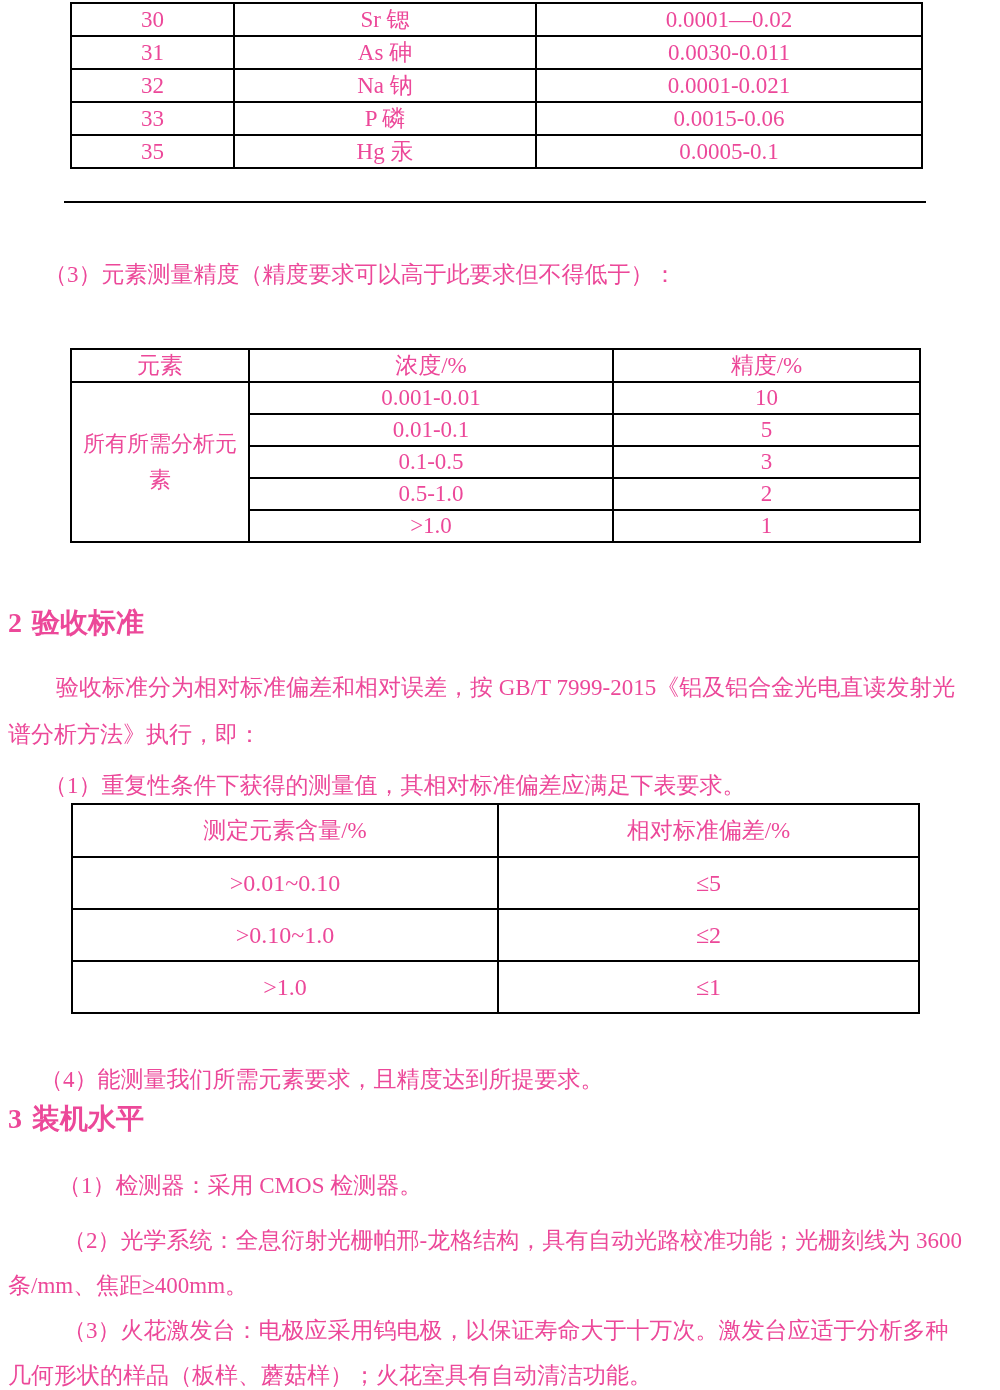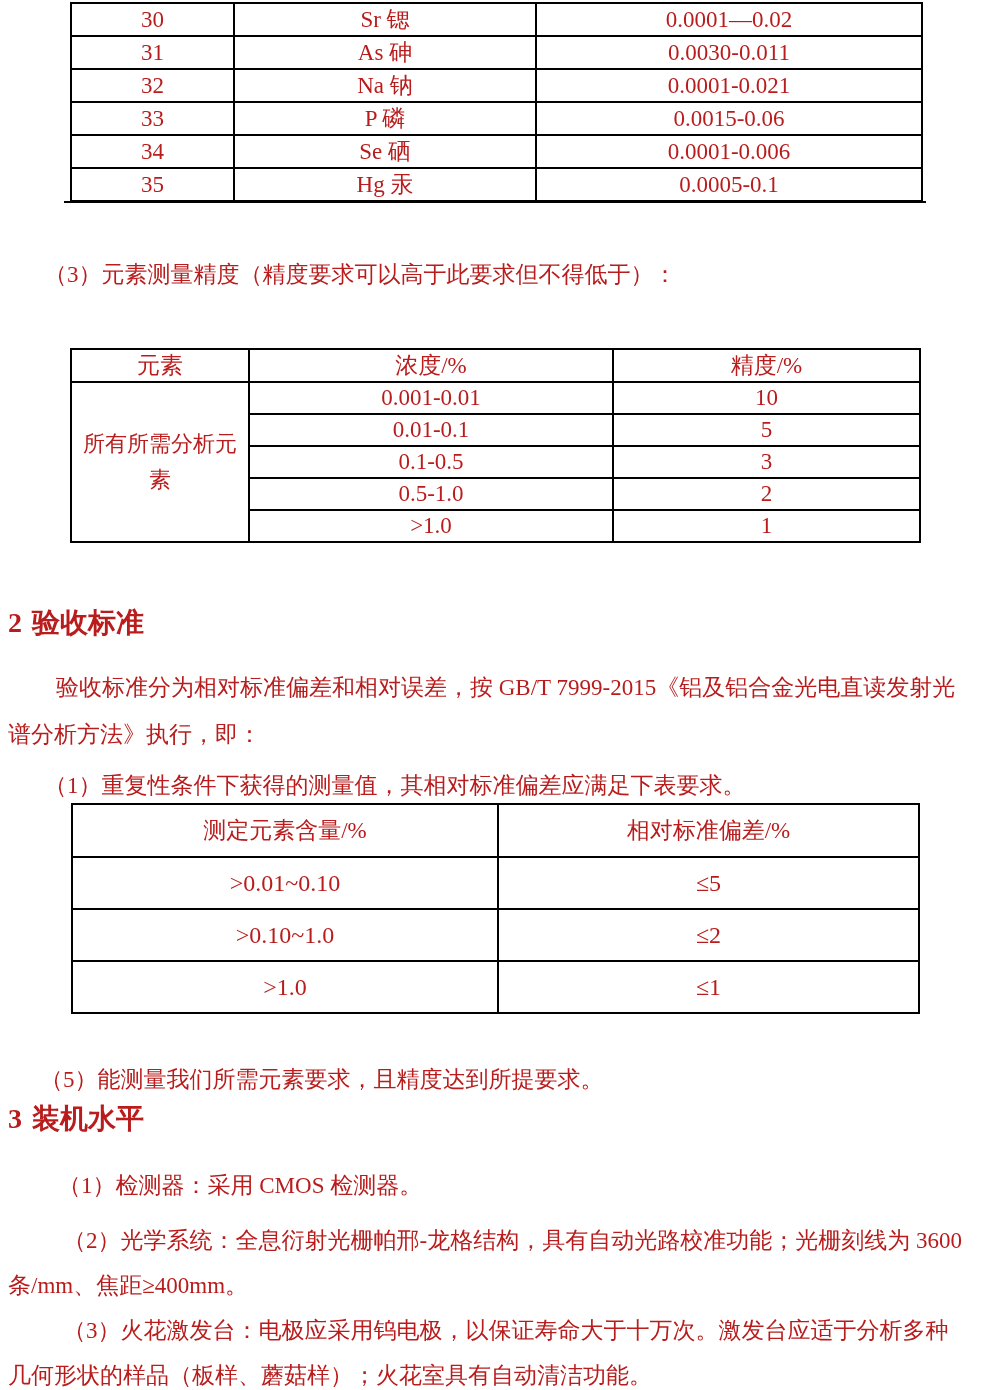--- a/index.html
+++ b/index.html
@@ -1,19 +1,19 @@
 <!DOCTYPE html>
 <html><head>
 <meta charset="utf-8">
 <style>
   * { margin:0; padding:0; box-sizing:border-box; }
   html,body { background:#ffffff; }
   .page {
     position:relative; width:1000px; height:1390px;
-    background:#ffffff; color:#b91c1c;
+    background:#ffffff; color:#ec4899;
     font-family:"Liberation Serif","DejaVu Serif",serif;
     overflow:hidden;
   }
 
   
   .tbl { position:absolute; border-collapse:collapse; table-layout:fixed; }
   .tbl td {
     border:2px solid #000; text-align:center; vertical-align:middle;
     font-size:23px; padding:0; overflow:hidden;
   }
@@ -75,25 +75,20 @@
       </tr>
       <tr>
         <td>32</td>
         <td>Na 钠</td>
         <td>0.0001-0.021</td>
       </tr>
       <tr>
         <td>33</td>
         <td>P 磷</td>
         <td>0.0015-0.06</td>
-      </tr>
-      <tr>
-        <td>34</td>
-        <td>Se 硒</td>
-        <td>0.0001-0.006</td>
       </tr>
       <tr>
         <td>35</td>
         <td>Hg 汞</td>
         <td>0.0005-0.1</td>
       </tr>
     </tbody>
   </table>
   <div class="t1-endline"></div>
 
@@ -162,21 +157,21 @@
         <td class="val">&gt;0.10~1.0</td>
         <td class="val">≤2</td>
       </tr>
       <tr>
         <td class="val">&gt;1.0</td>
         <td class="val">≤1</td>
       </tr>
     </tbody>
   </table>
 
-  <p class="line item2-2">（5）能测量我们所需元素要求，且精度达到所提要求。</p>
+  <p class="line item2-2">（4）能测量我们所需元素要求，且精度达到所提要求。</p>
 
   <h2 class="hd hd3">
     <span class="hd-num">3</span><span class="hd-title">装机水平</span>
   </h2>
 
   <p class="line item3-1">（1）检测器：采用 CMOS 检测器。</p>
   <p class="para item3-2">（2）光学系统：全息衍射光栅帕邢-龙格结构，具有自动光路校准功能；光栅刻线为 3600 条/mm、焦距≥400mm。</p>
   <p class="para item3-3">（3）火花激发台：电极应采用钨电极，以保证寿命大于十万次。激发台应适于分析多种几何形状的样品（板样、蘑菇样）；火花室具有自动清洁功能。</p>
 
 </div>

